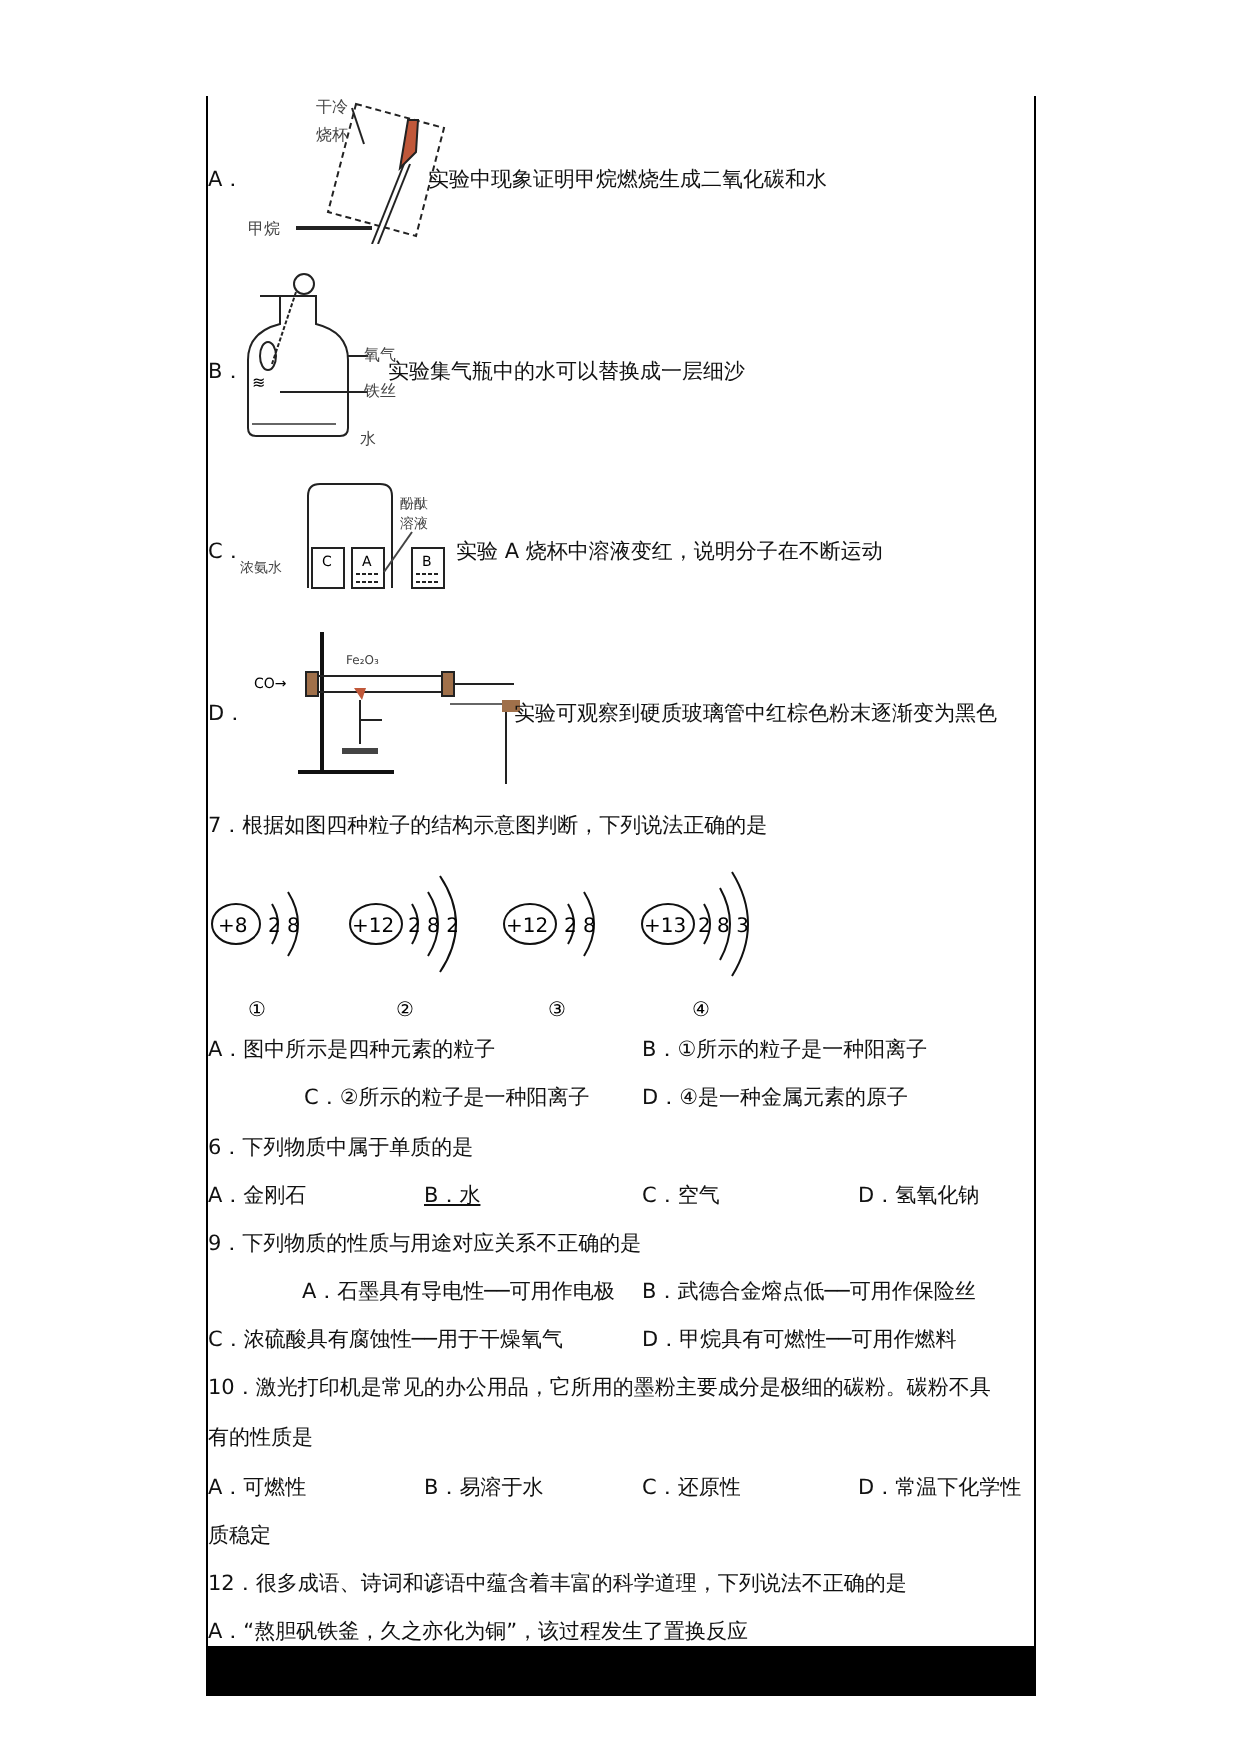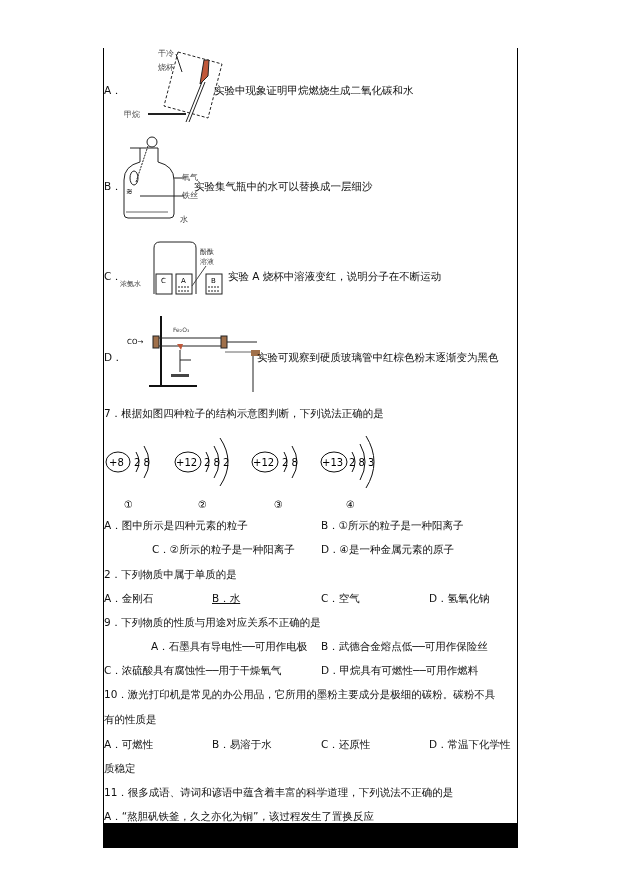--- a/index.html
+++ b/index.html
@@ -124,36 +124,36 @@
     <path d="M262,4 Q278,30 262,56" fill="none" stroke="#111"></path>
     <text x="245" y="34" font-size="10" font-family="DejaVu Serif">2 8 3</text>
     <text x="242" y="76" font-size="10">④</text>
   </g>
 </svg>
 <div class="line" style="left:104px;top:518px;">A．图中所示是四种元素的粒子</div>
 <div class="line" style="left:321px;top:518px;">B．①所示的粒子是一种阳离子</div>
 <div class="line" style="left:104px;top:542px;margin-left:48px;">C．②所示的粒子是一种阳离子</div>
 <div class="line" style="left:321px;top:542px;text-align:center;">D．④是一种金属元素的原子</div>
 
-<div class="line" style="left:104px;top:567px;">2．下列物质中属于单质的是</div>
+<div class="line" style="left:104px;top:567px;">6．下列物质中属于单质的是</div>
 <div class="line" style="left:104px;top:591px;">A．金刚石</div>
 <div class="line" style="left:212px;top:591px;text-decoration:underline;">B．水</div>
 <div class="line" style="left:321px;top:591px;">C．空气</div>
 <div class="line" style="left:429px;top:591px;">D．氢氧化钠</div>
 
 <div class="line" style="left:104px;top:615px;">9．下列物质的性质与用途对应关系不正确的是</div>
 <div class="line" style="left:104px;top:639px;margin-left:47px;">A．石墨具有导电性──可用作电极</div>
 <div class="line" style="left:321px;top:639px;">B．武德合金熔点低──可用作保险丝</div>
 <div class="line" style="left:104px;top:663px;">C．浓硫酸具有腐蚀性──用于干燥氧气</div>
 <div class="line" style="left:321px;top:663px;">D．甲烷具有可燃性──可用作燃料</div>
 
 <div class="line" style="left:104px;top:687px;">10．激光打印机是常见的办公用品，它所用的墨粉主要成分是极细的碳粉。碳粉不具</div>
 <div class="line" style="left:104px;top:712px;">有的性质是</div>
 <div class="line" style="left:104px;top:737px;">A．可燃性</div>
 <div class="line" style="left:212px;top:737px;">B．易溶于水</div>
 <div class="line" style="left:321px;top:737px;">C．还原性</div>
 <div class="line" style="left:429px;top:737px;">D．常温下化学性</div>
 <div class="line" style="left:104px;top:761px;">质稳定</div>
 
-<div class="line" style="left:104px;top:785px;">11．很多成语、诗词和谚语中蕴含着丰富的科学道理，下列说法不正确的是</div>
+<div class="line" style="left:104px;top:785px;">12．很多成语、诗词和谚语中蕴含着丰富的科学道理，下列说法不正确的是</div>
 <div class="line" style="left:104px;top:809px;">A．“熬胆矾铁釜，久之亦化为铜”，该过程发生了置换反应</div>
 
 <div class="bottom-band"></div>
 
 </body></html>

